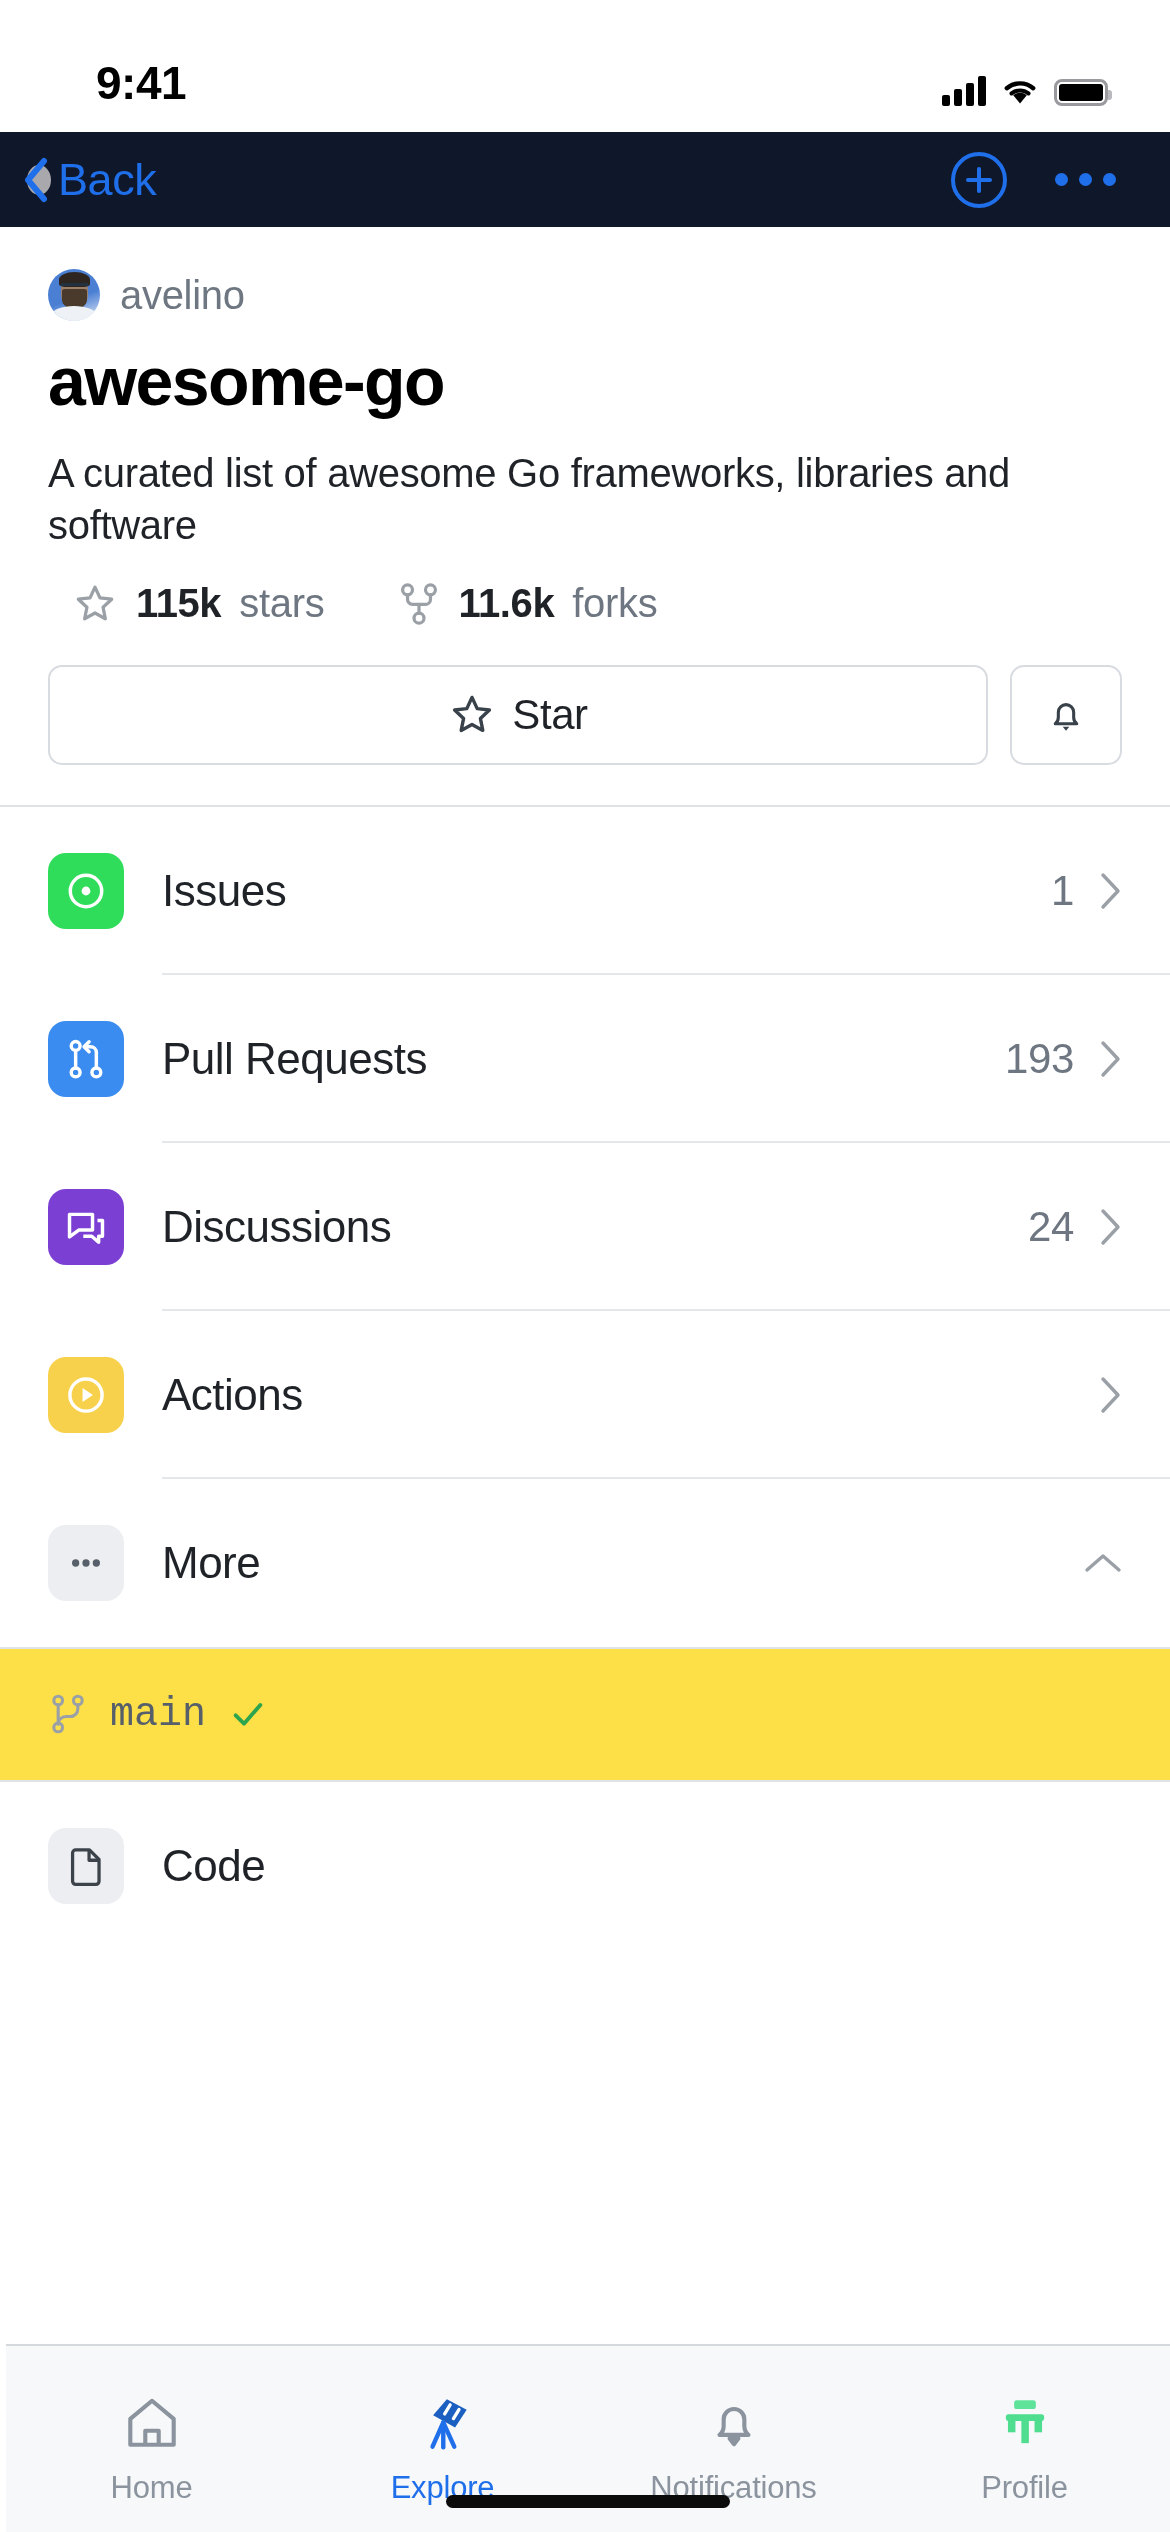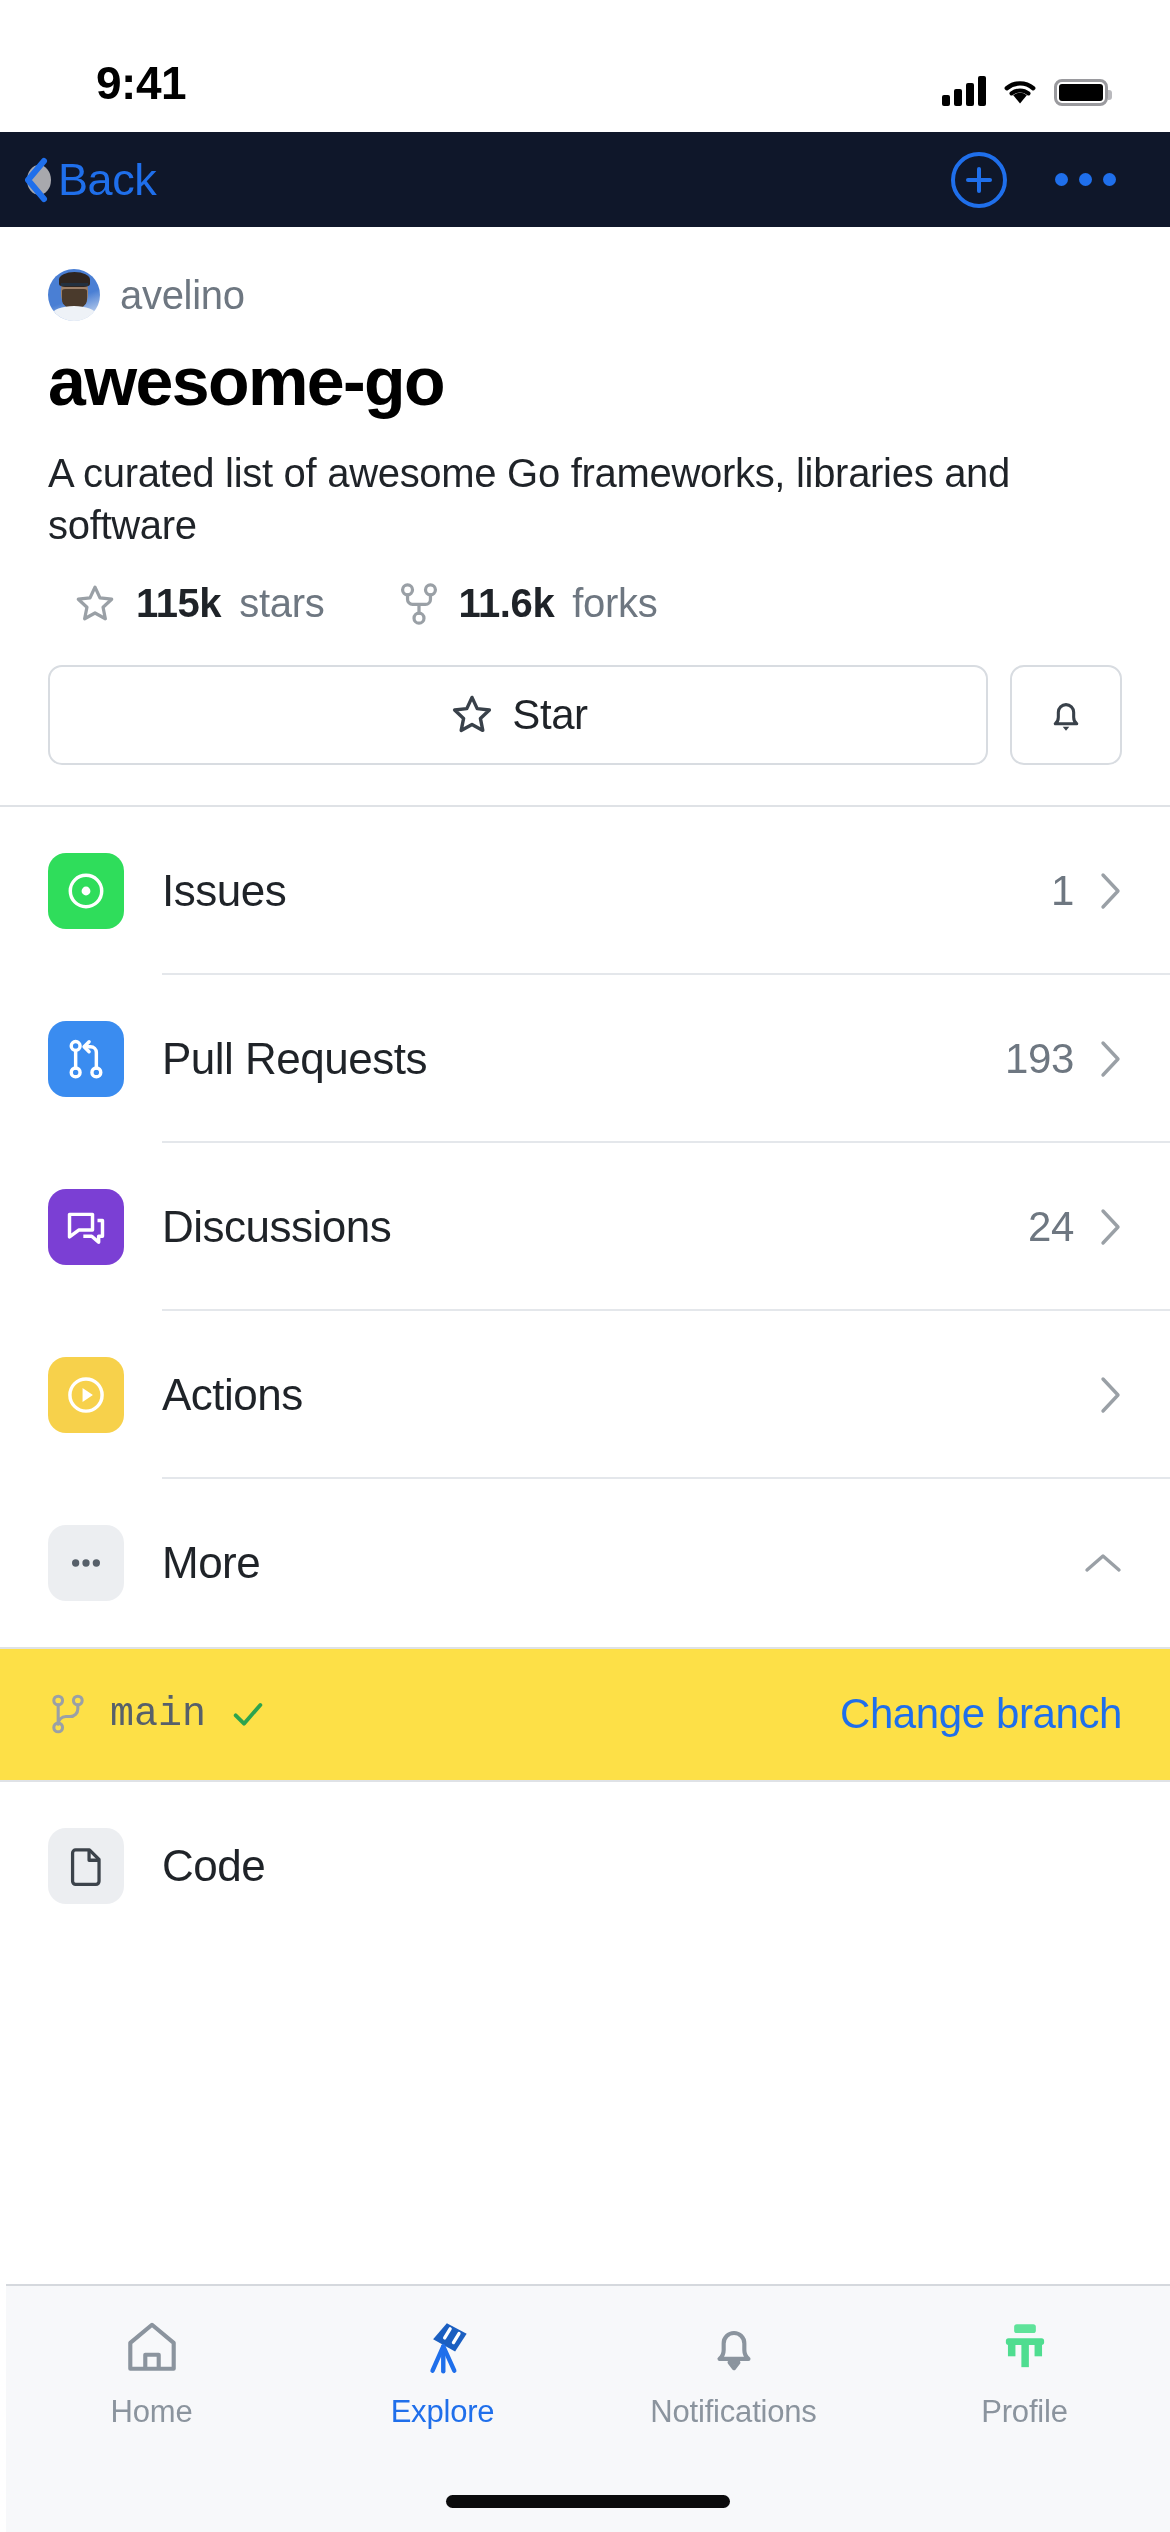--- a/index.html
+++ b/index.html
@@ -161,23 +161,23 @@
   
   .code-row { display:flex; align-items:center; height:168px; padding:0 48px; background:#fff; }
   .code-icon {
     width:76px; height:76px; border-radius:18px; background:#eceef1; flex:none;
     display:flex; align-items:center; justify-content:center; margin-right:38px;
   }
   .code-label { font-size:44px; color:#1f2328; letter-spacing:-0.5px; }
 
   
   .tab-bar {
-    position:absolute; left:6px; right:0; bottom:0; height:248px;
+    position:absolute; left:6px; right:0; bottom:0; height:188px;
     background:#f7f8fa; border-top:2px solid #d5d8dd;
-    display:flex; align-items:flex-start; padding-top:28px;
+    display:flex; align-items:flex-start; padding-top:44px;
   }
   .tab { flex:1; display:flex; flex-direction:column; align-items:center; gap:14px; }
   .tab .tab-ico { height:66px; display:flex; align-items:center; justify-content:center; }
   .tab .tab-label { font-size:31px; color:#8b949e; letter-spacing:-0.2px; }
   .tab.active .tab-label { color:#1f6feb; }
   .home-indicator {
     position:absolute; bottom:24px; left:50%; transform:translateX(-50%);
     width:284px; height:13px; background:#0b0b0c; border-radius:10px;
   }
 </style>
@@ -366,21 +366,20 @@
         <circle cx="5.6" cy="4.6" r="2.4" fill="none" stroke="#9aa0a6" stroke-width="1.7"></circle>
         <circle cx="16.4" cy="4.6" r="2.4" fill="none" stroke="#9aa0a6" stroke-width="1.7"></circle>
         <circle cx="5.6" cy="19.4" r="2.4" fill="none" stroke="#9aa0a6" stroke-width="1.7"></circle>
         <path d="M5.6 7 v10 M16.4 7 v2.2 a4.2 4.2 0 0 1 -4.2 4.2 H9.8 a4.2 4.2 0 0 0 -4.2 4.2" fill="none" stroke="#9aa0a6" stroke-width="1.7" stroke-linecap="round"></path>
       </svg>
       <span class="branch-name">main</span>
       <svg width="40" height="40" viewBox="0 0 24 24">
         <path d="M4.6 12.8 L9.6 17.8 L19.4 6.6" stroke="#2da44e" stroke-width="2.3" fill="none" stroke-linecap="round" stroke-linejoin="round"></path>
       </svg>
     </div>
-    <span class="branch-change">Change branch</span>
   </div>
 
   <div class="code-row">
     <span class="code-icon">
       <svg width="46" height="46" viewBox="0 0 24 24">
         <path d="M6.6 3.6 h7.2 l5 5 v11.4 a1.6 1.6 0 0 1 -1.6 1.6 H6.6 a1.6 1.6 0 0 1 -1.6 -1.6 V5.2 a1.6 1.6 0 0 1 1.6 -1.6 Z" fill="none" stroke="#3c434b" stroke-width="1.7" stroke-linejoin="round"></path>
         <path d="M13.6 3.8 v5.2 h5" fill="none" stroke="#3c434b" stroke-width="1.7" stroke-linejoin="round"></path>
       </svg>
     </span>
     <span class="code-label">Code</span>

